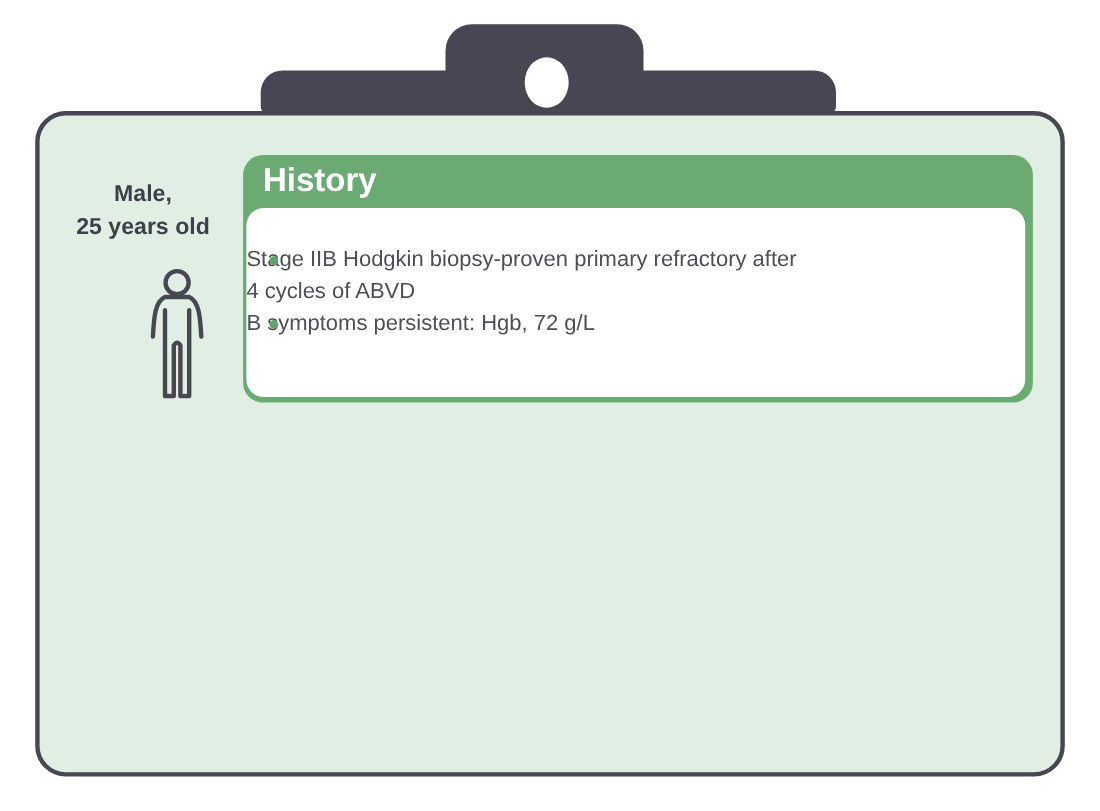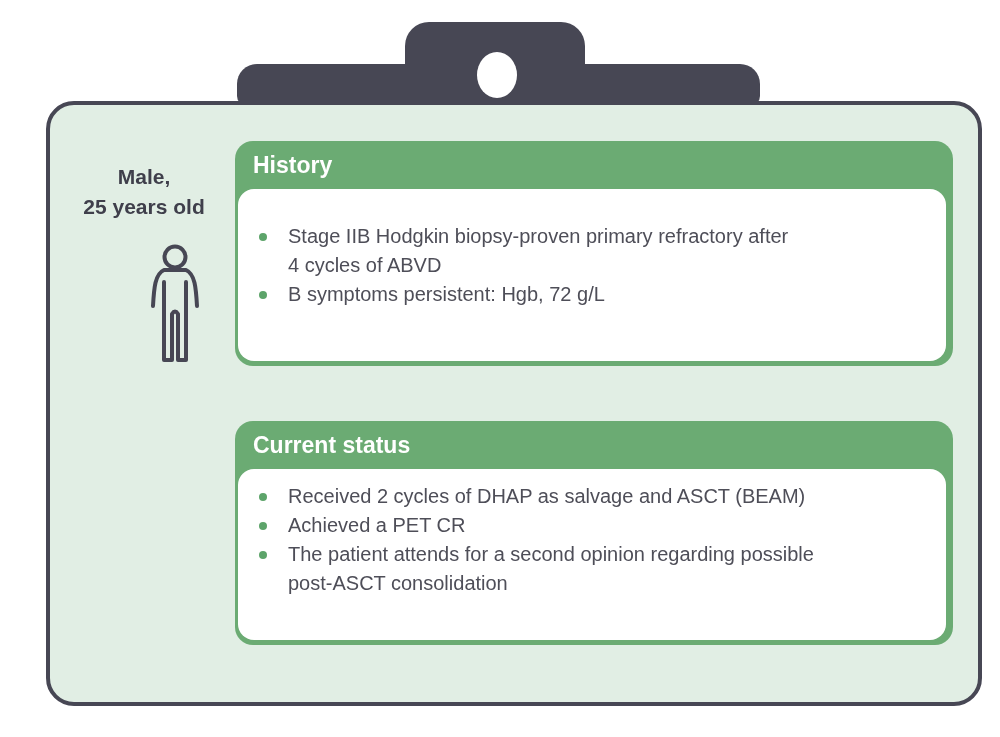--- a/index.html
+++ b/index.html
@@ -17,21 +17,21 @@
     position: absolute; left: 237px; top: 64px; width: 523px; height: 42px;
     background: var(--clip, #474754); border-radius: 20px 20px 10px 10px;
   }
   .clip-hole {
     position: absolute; left: 477px; top: 52px; width: 40px; height: 46px;
     background: #ffffff; border-radius: 50%;
   }
 
   
   .card {
-    position: absolute; left: 46px; top: 101px; width: 936px; height: 605px;
+    position: absolute; left: 32px; top: 101px; width: 936px; height: 605px;
     background: var(--card-background, #e1eee4);
     border: 4px solid var(--card-border, #474754);
     border-radius: 28px;
   }
 
   
   .patient-label {
     position: absolute; left: 4px; top: 57px; width: 180px;
     text-align: center; font-weight: bold; font-size: 21px; line-height: 30px;
     color: var(--patient-text, #3f3f4b); white-space: pre-line;
@@ -42,32 +42,32 @@
   .panel {
     position: absolute; left: 185px; width: 718px;
     background: var(--panel-header-background, #6bab73);
     border-radius: 18px;
   }
   .panel-history { top: 36px; height: 225px; }
   .panel-status  { top: 316px; height: 224px; }
   .panel-title {
     position: absolute; left: 18px; top: 9px;
     color: var(--panel-header-text, #ffffff);
-    font-weight: bold; font-size: 23px; line-height: 30px;
+    font-weight: bold; font-size: 30px; line-height: 30px;
   }
   .panel-white {
     position: absolute; top: 48px; left: 3px; right: 7px; bottom: 5px;
     background: var(--content-background, #ffffff);
     border-radius: 16px; overflow: hidden;
   }
   .panel-white ul { list-style: none; margin: 0; padding: 0 24px 0 0; }
   .panel-history .panel-white ul { padding-top: 33px; }
   .panel-status  .panel-white ul { padding-top: 13px; }
   .panel-white li {
-    position: relative; padding-left: 50px;
+    position: relative; 
     font-size: 20px; line-height: 29px;
     color: var(--body-text, #4e4e58); white-space: pre-line;
   }
   .panel-white li::before {
     content: ""; position: absolute; left: 21px; top: 11px;
     width: 8px; height: 8px; border-radius: 50%;
     background: var(--bullet, #5da46a);
   }
 </style>
 </head>
@@ -96,26 +96,15 @@
       <div class="panel-title">History</div>
       <div class="panel-white">
         <ul>
             <li>Stage IIB Hodgkin biopsy-proven primary refractory after
 4 cycles of ABVD</li>
             <li>B symptoms persistent: Hgb, 72 g/L</li>
           </ul>
       </div>
     </div>
 
-    <div class="panel panel-status">
-      <div class="panel-title">Current status</div>
-      <div class="panel-white">
-        <ul>
-            <li>Received 2 cycles of DHAP as salvage and ASCT (BEAM)</li>
-            <li>Achieved a PET CR</li>
-            <li>The patient attends for a second opinion regarding possible
-post-ASCT consolidation</li>
-          </ul>
-      </div>
-    </div>
 
   </div>
 </div>
 
 </body></html>

